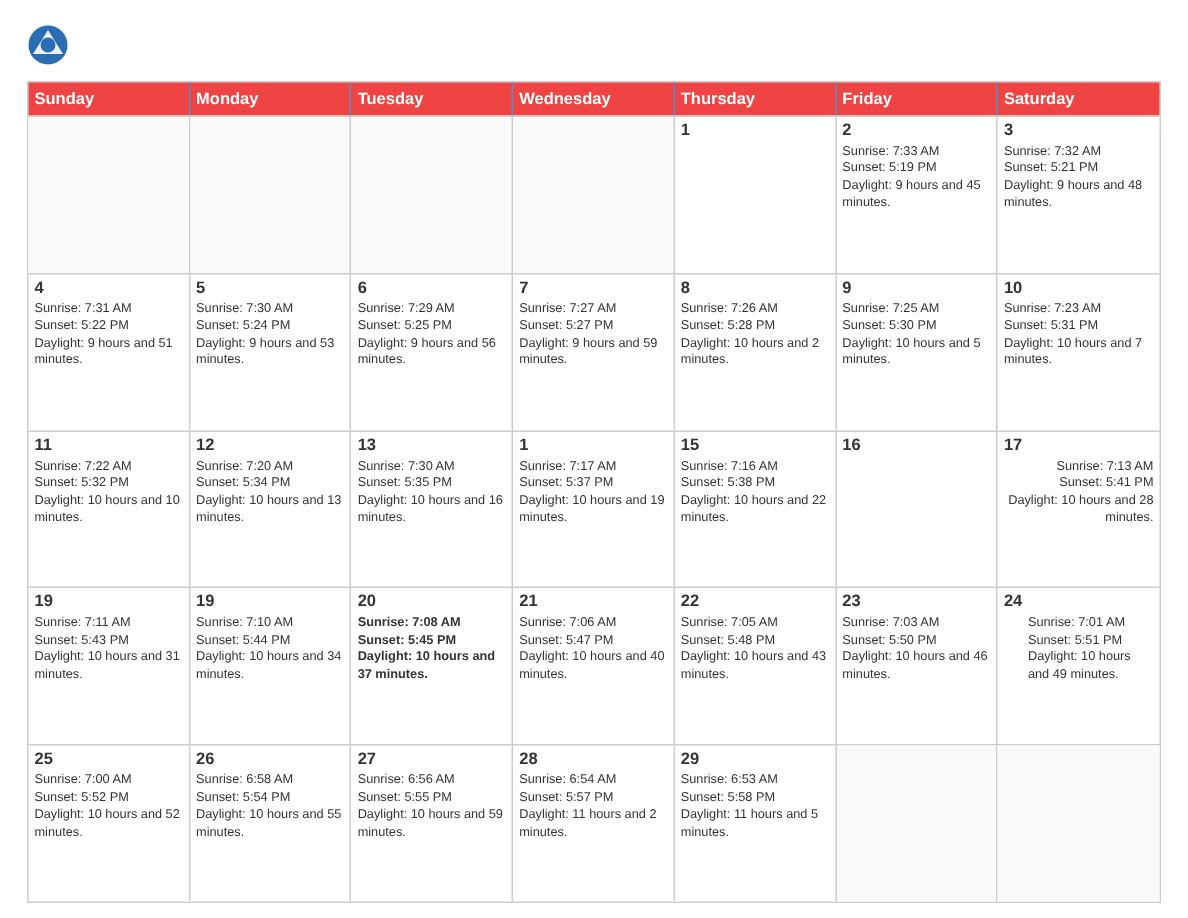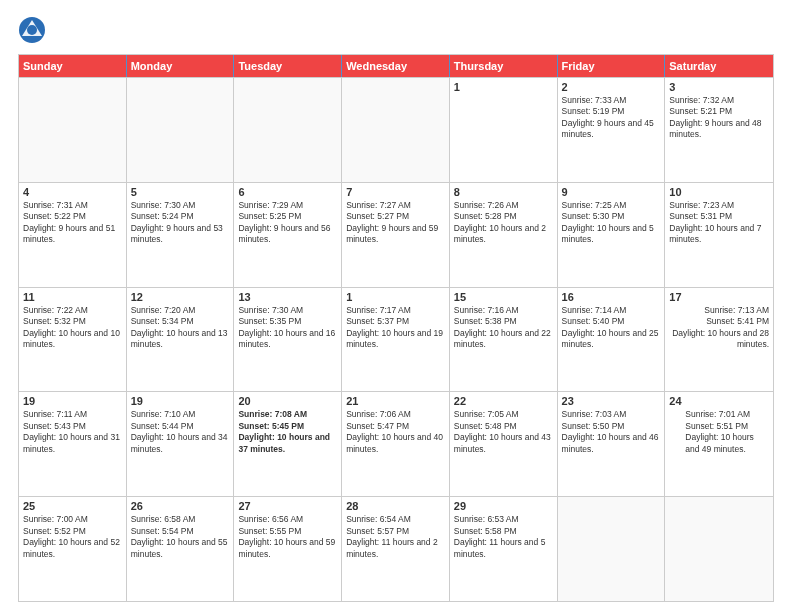--- a/index.html
+++ b/index.html
@@ -230,23 +230,20 @@
 Daylight: 10 hours and 19 minutes.</div>
           </div>
           <div class="cal-cell">
             <span class="day-num">15</span>
             <div class="day-info" style="white-space: pre-line;">Sunrise: 7:16 AM
 Sunset: 5:38 PM
 Daylight: 10 hours and 22 minutes.</div>
           </div>
           <div class="cal-cell">
             <span class="day-num">16</span>
-            <div class="day-info" style="white-space: pre-line;">Sunrise: 7:14 AM
-Sunset: 5:40 PM
-Daylight: 10 hours and 25 minutes.</div>
           </div>
           <div class="cal-cell">
             <span class="day-num">17</span>
             <div class="day-info" style="white-space: pre-line; text-align: right;">Sunrise: 7:13 AM
 Sunset: 5:41 PM
 Daylight: 10 hours and 28 minutes.</div>
           </div>
         </div>
         <div class="cal-row">
           <div class="cal-cell">

